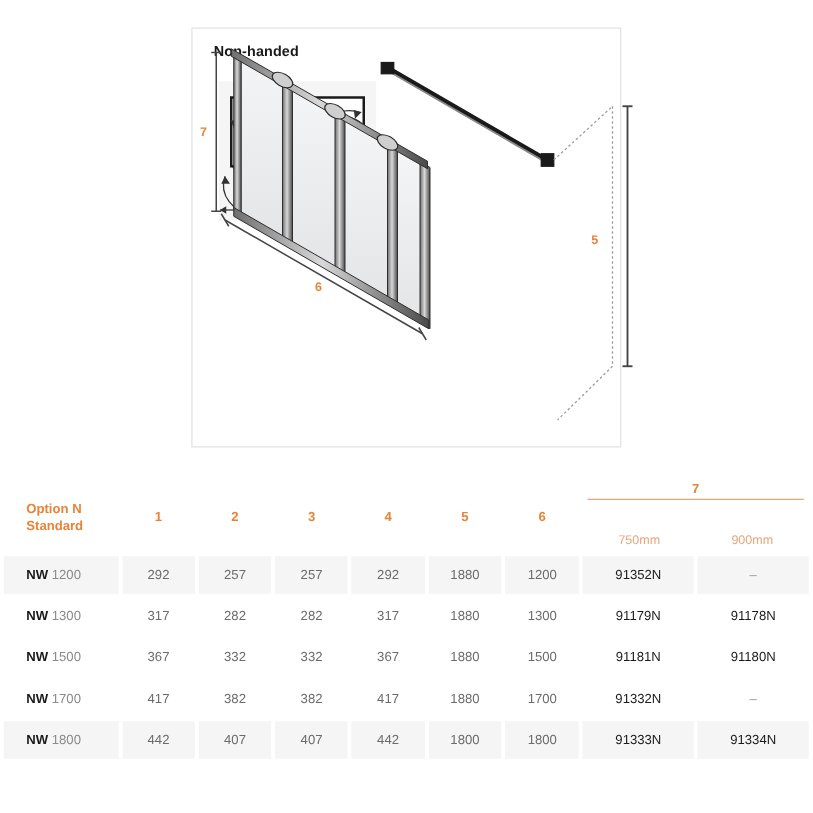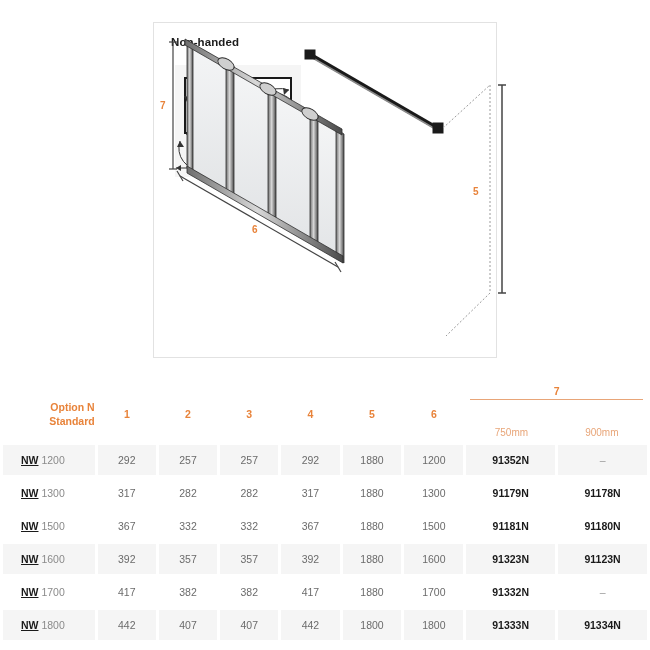--- a/index.html
+++ b/index.html
@@ -48,21 +48,21 @@
   .hdr {
     color: #e8833a;
     font-size: 10.5px;
     font-weight: bold;
     text-align: center;
     vertical-align: middle;
     height: 44px;
     background: transparent;
   }
   .hdr-opt {
-    text-align: right;
+    text-align: left;
     padding-left: 18px !important;
     line-height: 14px;
   }
   .hdr-group { padding: 0 !important; vertical-align: bottom; }
   .grp-num {
     color: #e8833a; font-size: 10.5px; font-weight: bold;
     text-align: center; padding-bottom: 2px;
   }
   .grp-rule { height: 1px; background: #e8a578; margin: 0 4px 4px 4px; }
   .grp-subs { display: flex; margin-top: 27px; }
@@ -80,22 +80,22 @@
     font-size: 10.5px;
     color: #6b6b6b;
     background: #ffffff;
   }
   tr.alt td { background: #f5f5f5; }
   td.c-name {
     text-align: left;
     padding-left: 18px;
     color: #8a8a8a;
   }
-  td.c-name b { color: #1a1a1a; font-weight: bold; text-decoration: underline; }
-  td.c-code { color: #1a1a1a; font-weight: bold; }
+  td.c-name b { color: #1a1a1a; font-weight: bold; }
+  td.c-code { color: #1a1a1a; font-weight: normal; }
   td.c-dash { color: #9a9a9a; }
 
   
   .w-name { width: 95px; }
   .w-dim  { width: 63px; }
   .w-code { width: 95px; }
 </style>
 </head>
 <body>
 
@@ -259,31 +259,20 @@
           <td class="c-name w-name"><b>NW</b> 1500</td>
           <td class="w-dim">367</td>
           <td class="w-dim">332</td>
           <td class="w-dim">332</td>
           <td class="w-dim">367</td>
           <td class="w-dim">1880</td>
           <td class="w-dim">1500</td>
           <td class="w-code c-code">91181N</td>
           <td class="w-code c-code">91180N</td>
         </tr>
-        <tr class="alt">
-          <td class="c-name w-name"><b>NW</b> 1600</td>
-          <td class="w-dim">392</td>
-          <td class="w-dim">357</td>
-          <td class="w-dim">357</td>
-          <td class="w-dim">392</td>
-          <td class="w-dim">1880</td>
-          <td class="w-dim">1600</td>
-          <td class="w-code c-code">91323N</td>
-          <td class="w-code c-code">91123N</td>
-        </tr>
         <tr>
           <td class="c-name w-name"><b>NW</b> 1700</td>
           <td class="w-dim">417</td>
           <td class="w-dim">382</td>
           <td class="w-dim">382</td>
           <td class="w-dim">417</td>
           <td class="w-dim">1880</td>
           <td class="w-dim">1700</td>
           <td class="w-code c-code">91332N</td>
           <td class="w-code c-dash">–</td>

